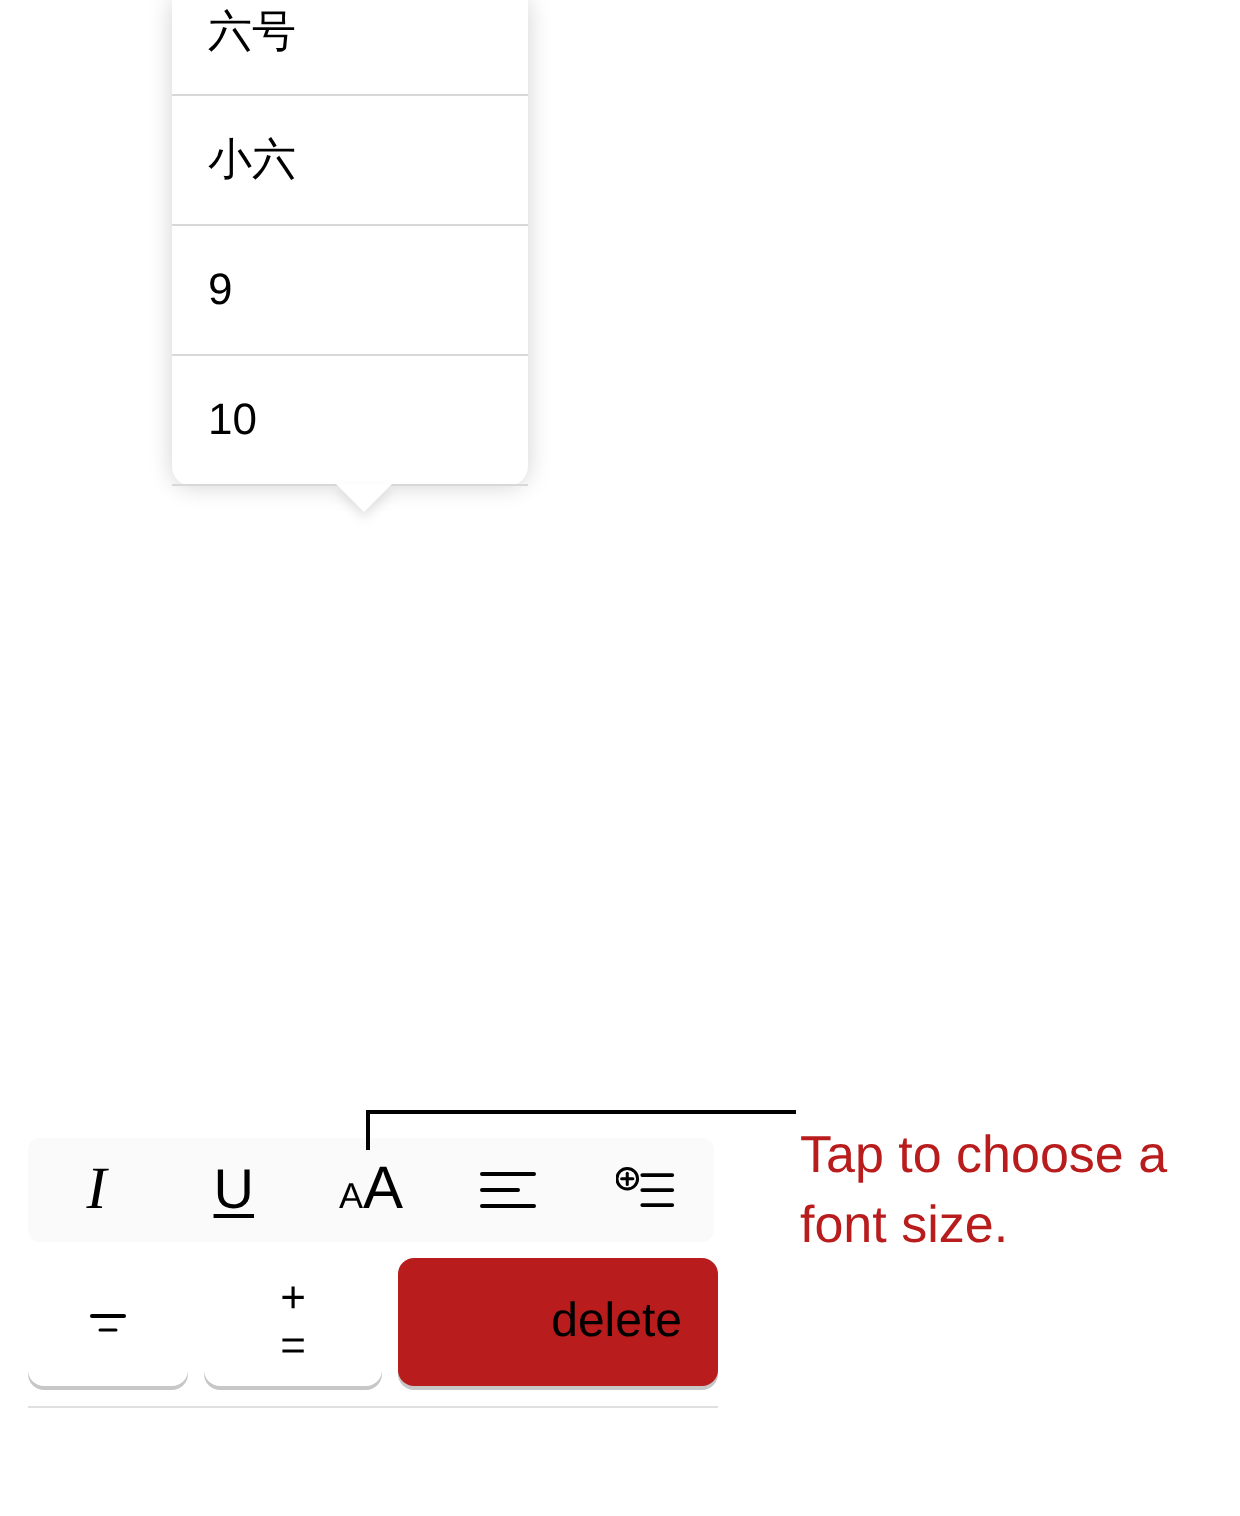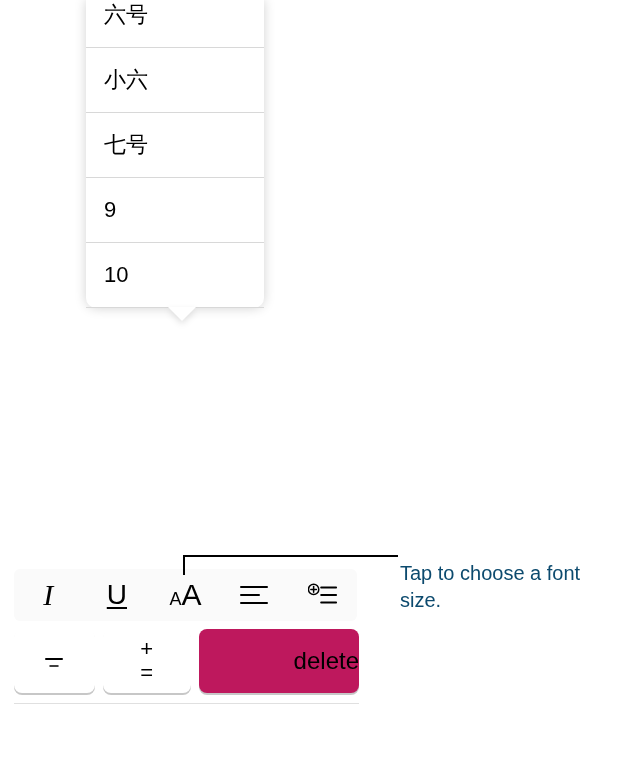--- a/index.html
+++ b/index.html
@@ -28,21 +28,21 @@
       padding: 0 18px;
       border-bottom: 1px solid #d8d8d8;
       font-size: 22px;
       color: #000;
       cursor: pointer;
       position: relative;
     }
     .list-item:last-child { border-bottom: none; }
     .list-item.partial-top {
       height: 48px;
-      align-items: flex-start;
+      align-items: center;
       padding-bottom: 16px;
     }
     .list-item.partial-bottom {
       height: 42px;
       align-items: flex-start;
       padding-top: 12px;
       border-bottom: none;
     }
     .check-icon {
       position: absolute;
@@ -116,39 +116,40 @@
       justify-content: center;
       cursor: pointer;
       font-size: 24px;
       color: #000;
     }
     .key.minus { width: 82px; }
     .key.plus-eq { width: 90px; flex-direction: column; line-height: 1; font-size: 22px; }
     .key.plus-eq span { line-height: 1.1; }
     .key.delete {
       width: 163px;
-      background: #be185d;
+      background: #b91c1c;
       font-size: 24px;
       justify-content: flex-end;
+      padding-right: 18px;
     }
     .kb-bottom-line {
       position: absolute;
       left: 14px;
       top: 703px;
       width: 345px;
       height: 1px;
       background: rgba(0,0,0,0.12);
     }
     .callout {
       position: absolute;
       top: 560px;
       left: 400px;
       width: 205px;
-      font-size: 20px;
-      color: #0c4a6e;
+      font-size: 26px;
+      color: #b91c1c;
       line-height: 1.35;
     }
     .callout-line-h {
       position: absolute;
       top: 555px;
       left: 183px;
       width: 215px;
       height: 2px;
       background: #000;
     }
@@ -163,23 +164,20 @@
   </style>
 </head>
 <body>
 
 <div class="popover">
   <div class="list-item partial-top">
     <span>六号</span>
   </div>
   <div class="list-item">
     <span>小六</span>
-  </div>
-  <div class="list-item">
-    <span>七号</span>
   </div>
   <div class="list-item">
     <span>9</span>
   </div>
   <div class="list-item">
     <span>10</span>
   </div>
   <div class="popover-tail"></div>
 </div>
 

